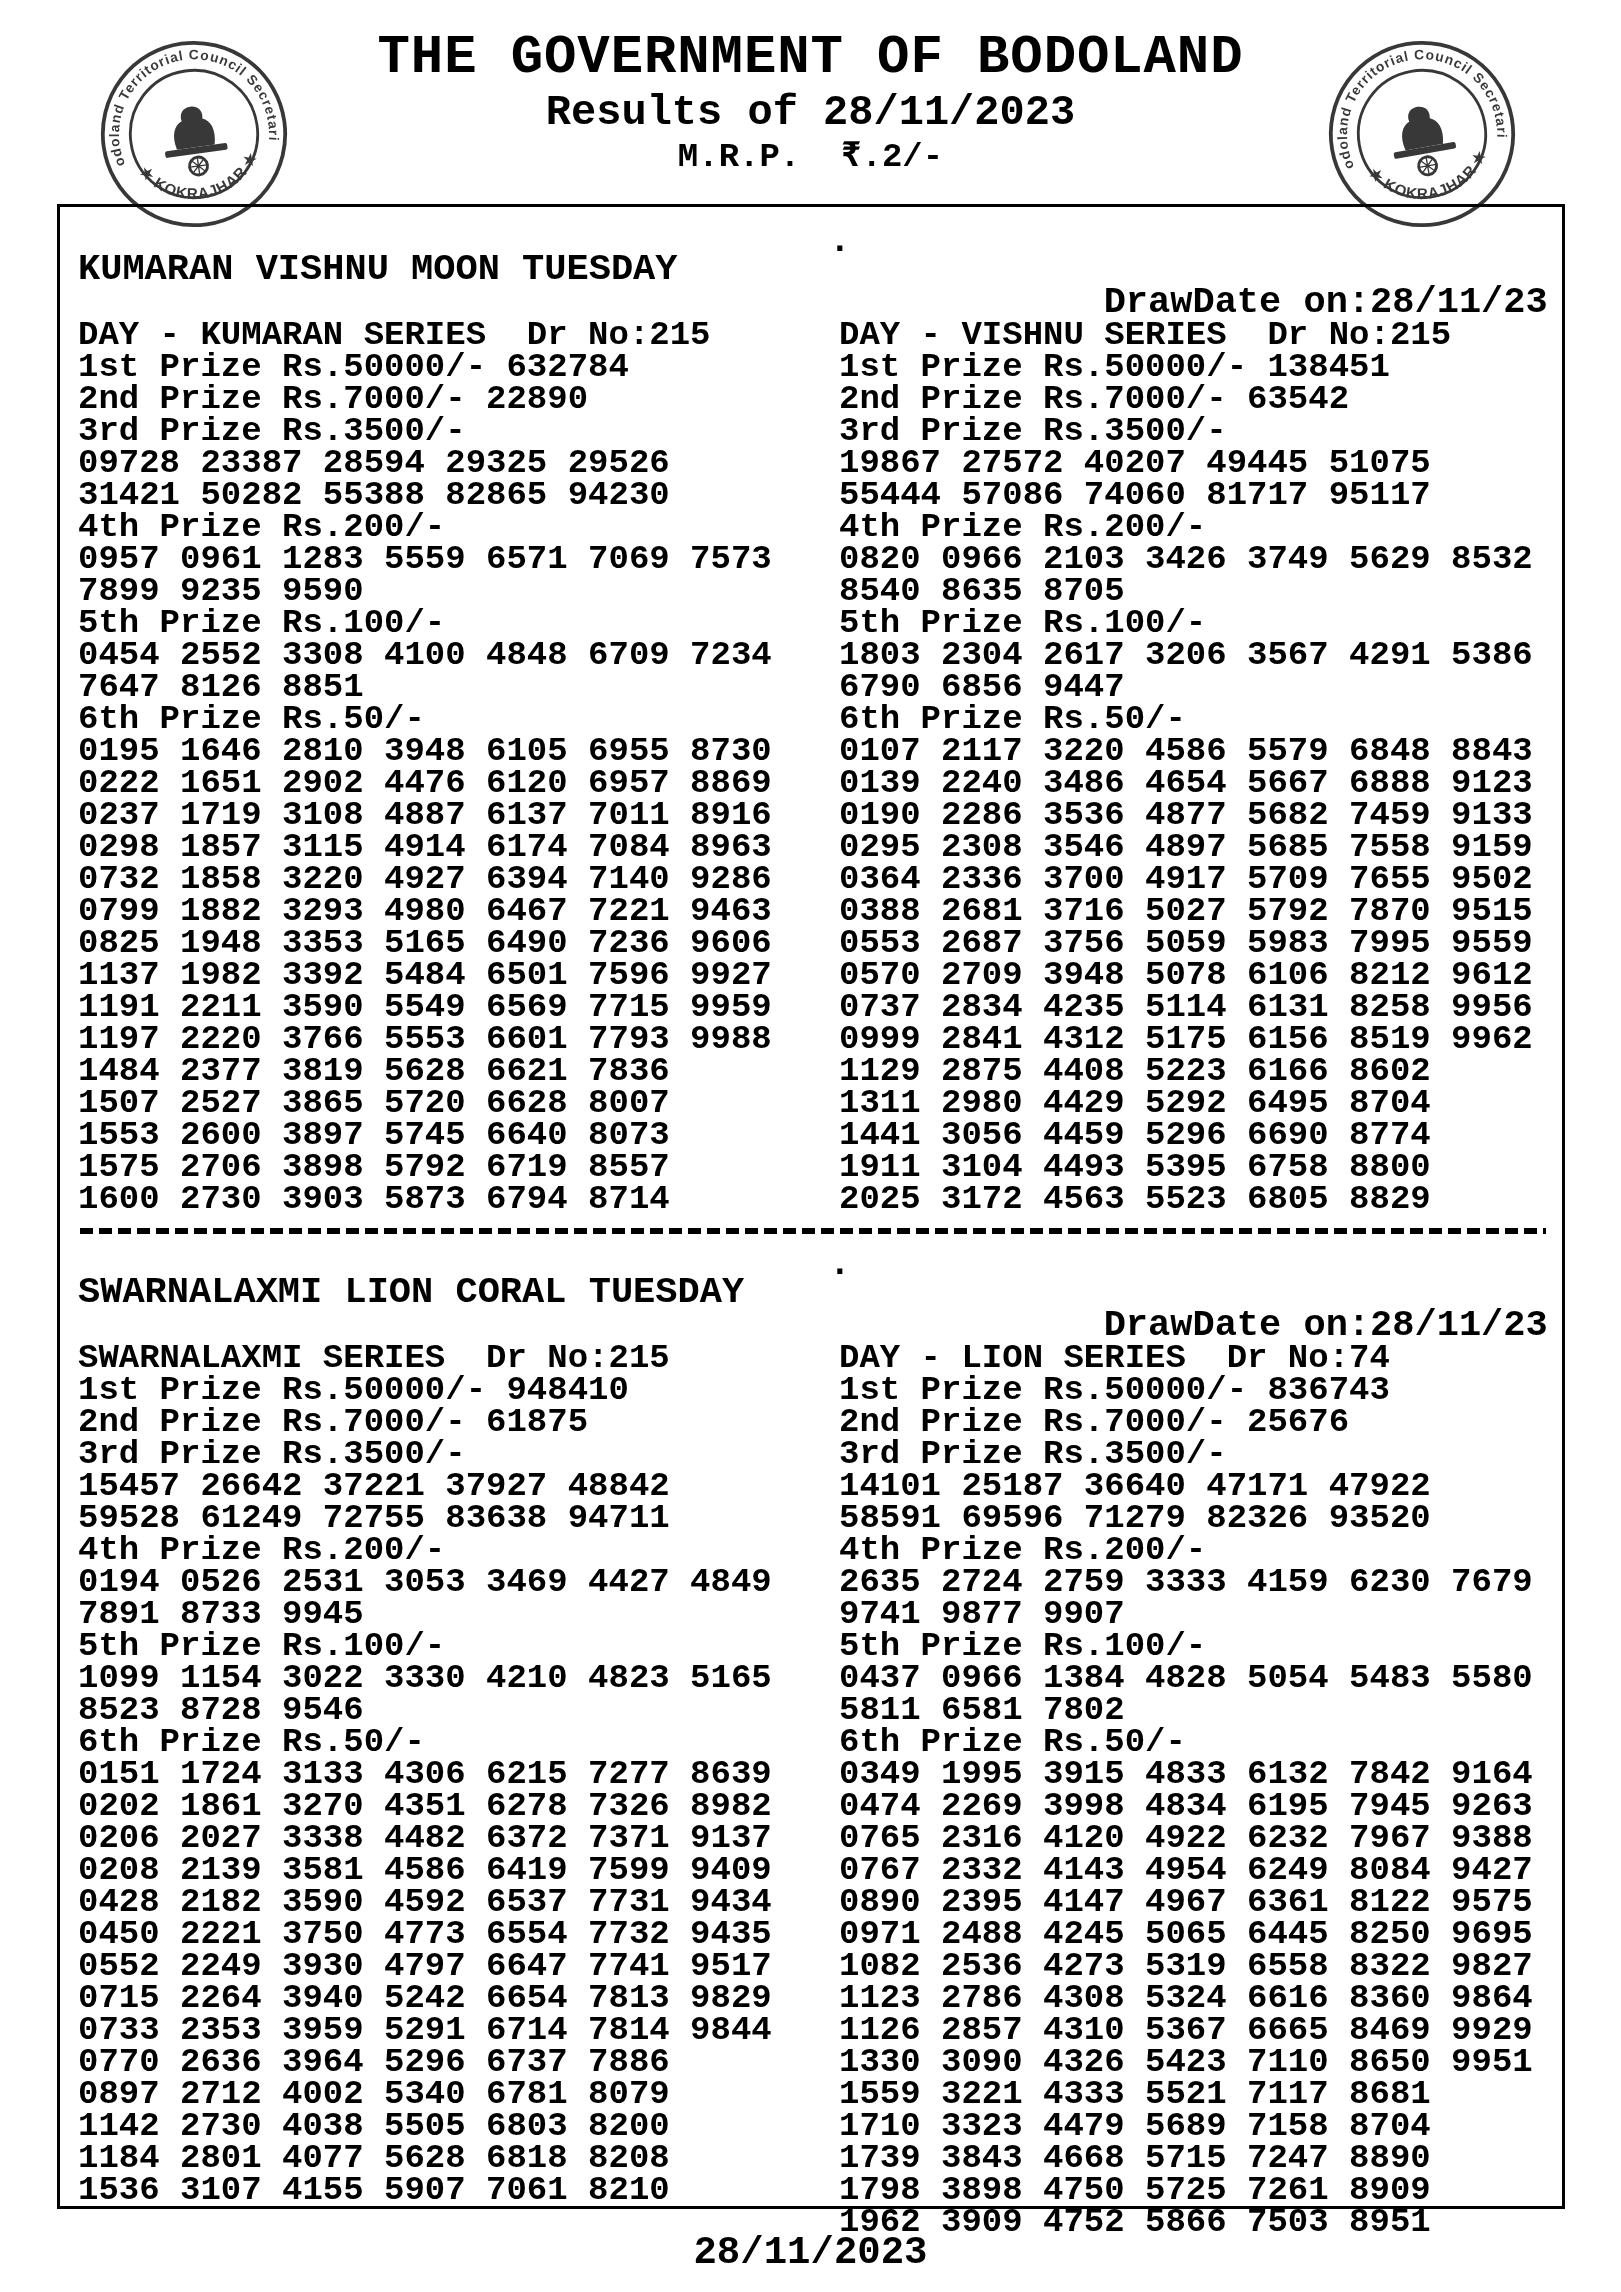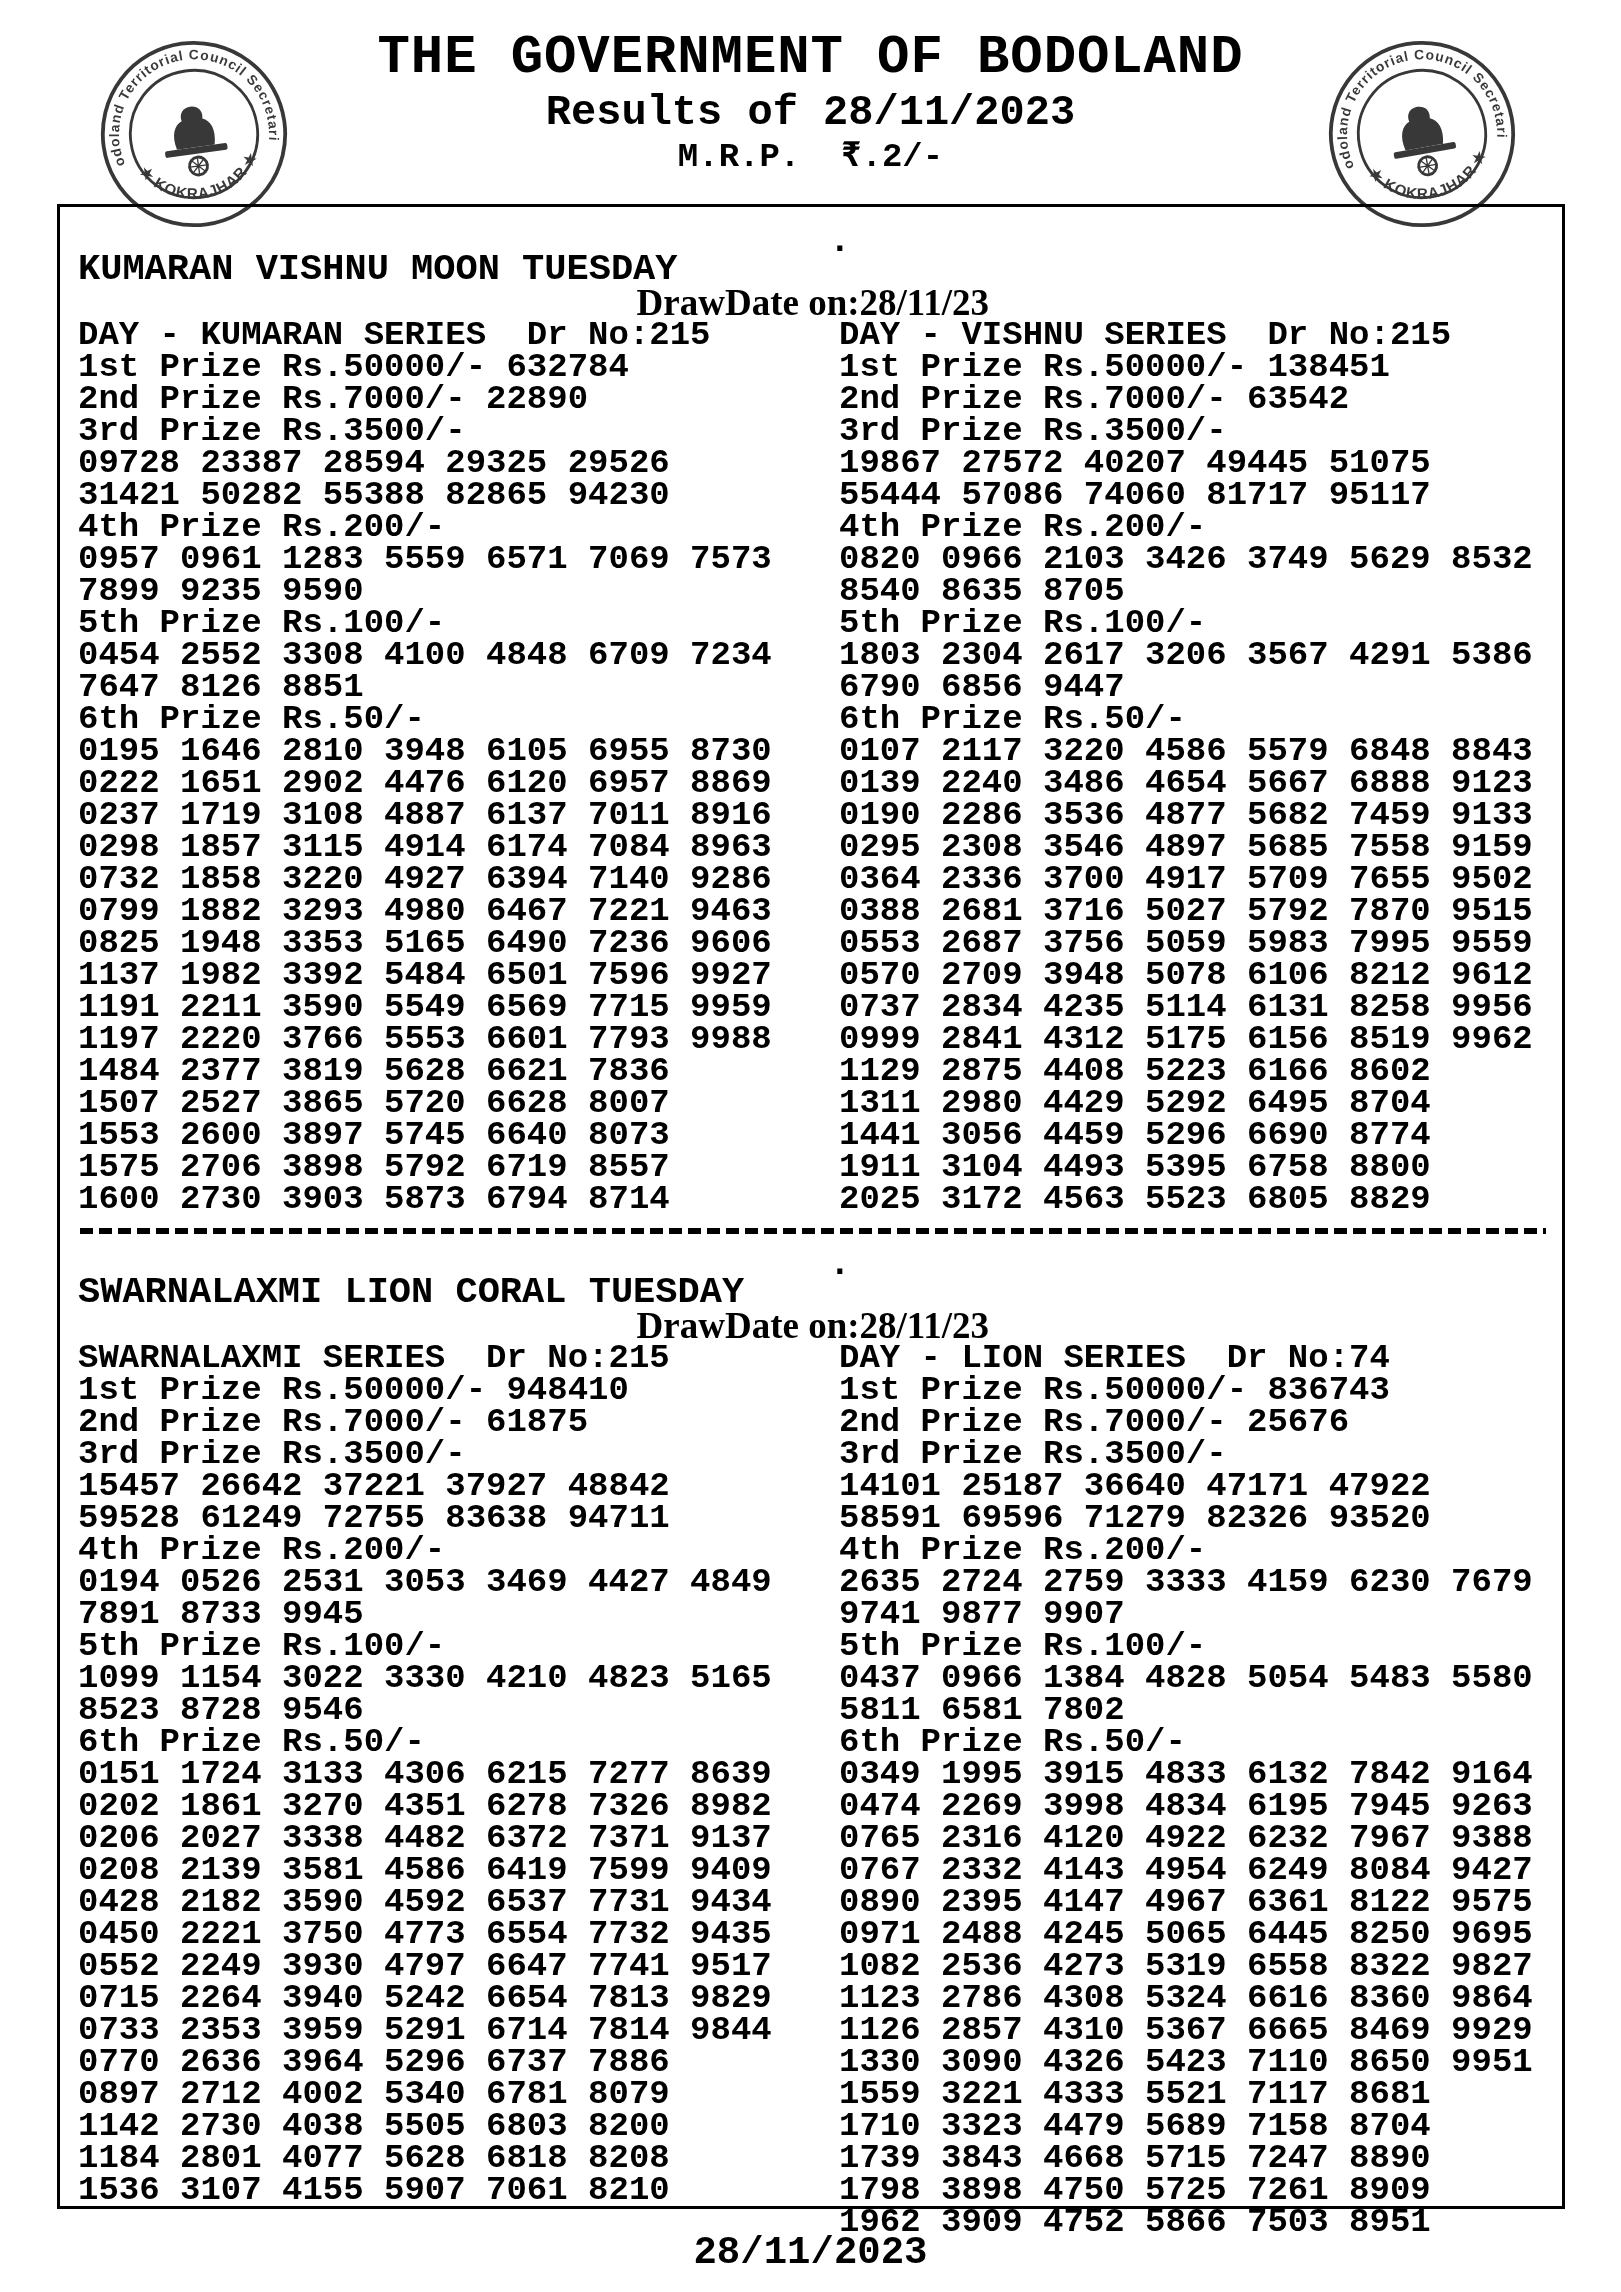--- a/index.html
+++ b/index.html
@@ -25,21 +25,21 @@
   
   .main-box{
     position:absolute;left:57px;right:56px;top:204px;bottom:84px;
     border:3.6px solid #000;
     padding:23px 14.3px 0 18px;
     box-sizing:border-box;
   }
   .dot-line{text-align:center;font-size:36px;line-height:23px;height:23px;
     transform:translateX(27px);}
   .sec-title{font-size:37px;line-height:33px;white-space:pre;}
-  .sec-drawdate{text-align:center;font-size:37px;line-height:33px;white-space:pre;font-family:Liberation Serif, serif;}
+  .sec-drawdate{text-align:right;font-size:37px;line-height:33px;white-space:pre;}
   .cols{display:flex;align-items:flex-start;}
   .col{flex:0 0 auto;}
   .col.left{width:761px;}
   .col.right{flex:1 1 auto;}
   .line{white-space:pre;font-size:34px;line-height:32px;}
   .divider{height:5.4px;margin:13.4px 1.8px 19.7px 1.8px;
     background:repeating-linear-gradient(90deg,#000 0 13.4px,transparent 13.4px 19px);}
   
   .footer{position:absolute;bottom:16px;left:0;right:0;text-align:center;
     font-size:39px;line-height:47px;}

